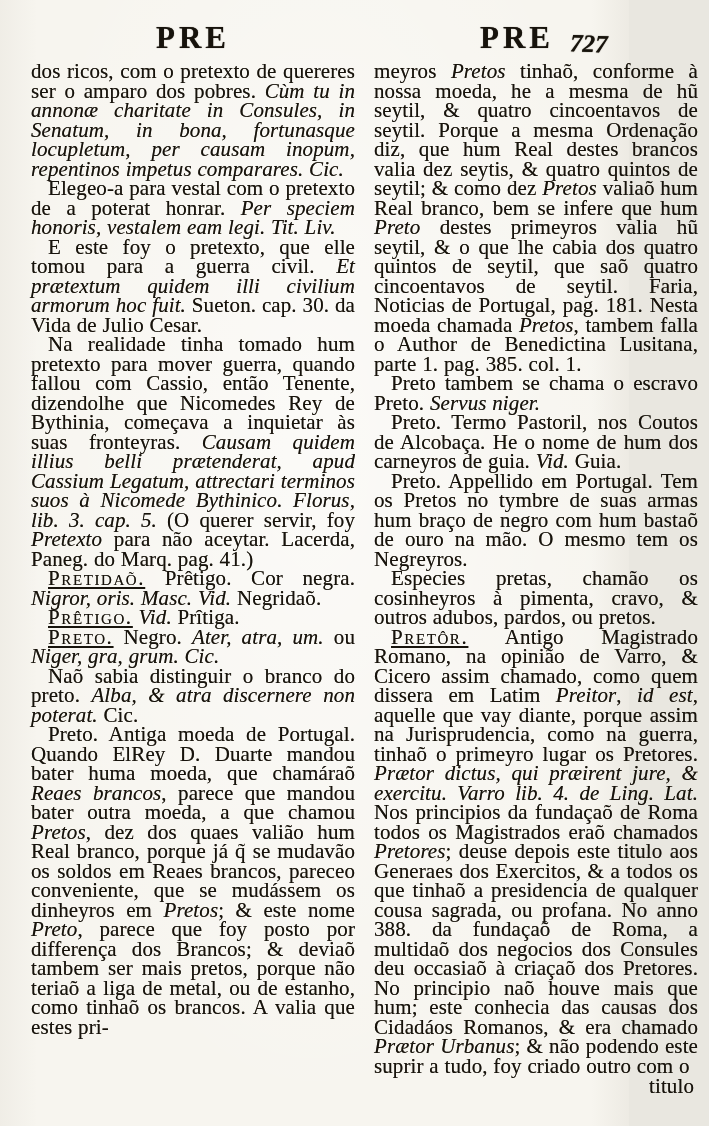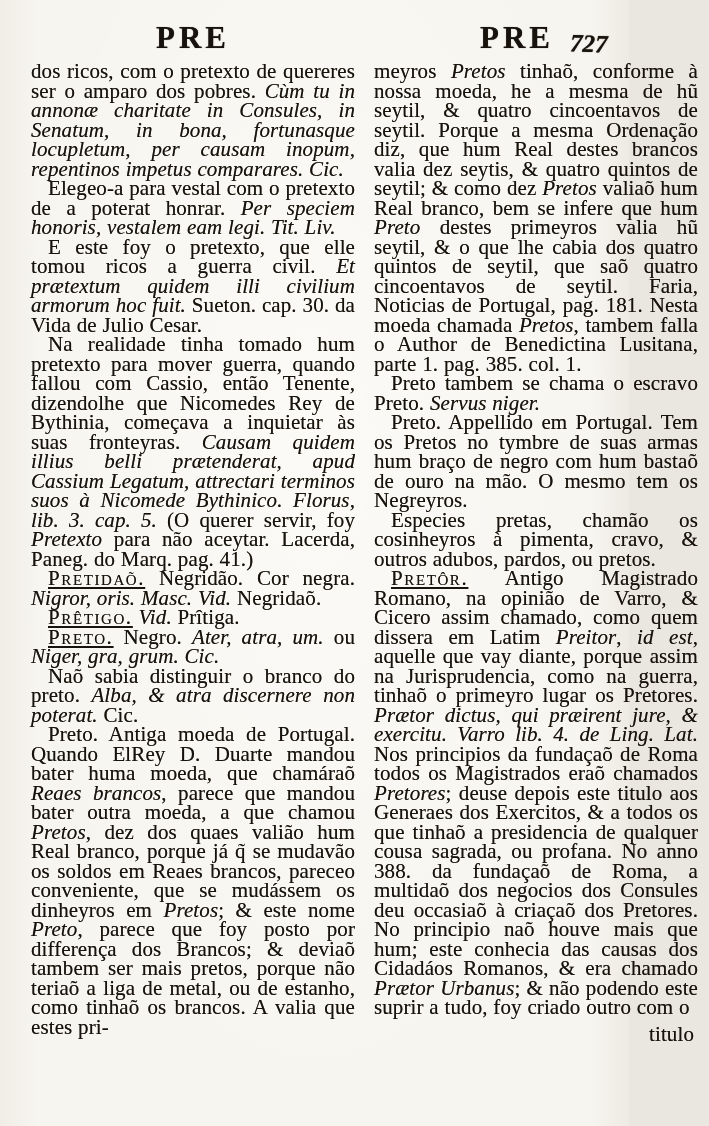--- a/index.html
+++ b/index.html
@@ -35,46 +35,47 @@
     font-size:21px; line-height:19.5px;
     letter-spacing:0.1px; word-spacing:0.4px;
     text-shadow:0 0 0.55px rgba(25,18,5,0.6);
   }
   .col.left  { left:31px; }
   .col.right { left:374px; }
   .para { margin:0; text-indent:17px; }
   .para.noindent { text-indent:0; }
   .it { font-style:italic; }
   .sc { font-variant:small-caps; letter-spacing:1.6px;text-decoration:underline; }
-  .catchword { text-align:right; margin-top:7px; padding-right:4px; }
+  .catchword { text-align:right; margin-top:1px; padding-right:4px; }
 </style>
 </head>
 <body>
 
 <div class="page">
   <div class="running-head left">PRE</div>
   <div class="running-head right">PRE</div>
   <div class="page-number">727</div>
 
   <div class="col left">
       <p class="para noindent"><span>dos ricos, com o pretexto de quereres ser o amparo dos pobres. </span><span class="it">Cùm tu in annonæ charitate in Consules, in Senatum, in bona, fortunasque locupletum, per causam inopum, repentinos impetus comparares. Cic.</span></p>
       <p class="para"><span>Elegeo-a para vestal com o pretexto de a poterat honrar. </span><span class="it">Per speciem honoris, vestalem eam legi. Tit. Liv.</span></p>
-      <p class="para"><span>E este foy o pretexto, que elle tomou ricos a guerra civil. </span><span class="it">Et prætextum quidem illi civilium armorum hoc fuit. </span><span>Sueton. cap. 30. da Vida de Julio Cesar.</span></p>
+      <p class="para"><span>E este foy o pretexto, que elle tomou para a guerra civil. </span><span class="it">Et prætextum quidem illi civilium armorum hoc fuit. </span><span>Sueton. cap. 30. da Vida de Julio Cesar.</span></p>
       <p class="para"><span>Na realidade tinha tomado hum pretexto para mover guerra, quando fallou com Cassio, então Tenente, dizendolhe que Nicomedes Rey de Bythinia, começava a inquietar às suas fronteyras. </span><span class="it">Causam quidem illius belli prætenderat, apud Cassium Legatum, attrectari terminos suos à Nicomede Bythinico. Florus, lib. 3. cap. 5. </span><span>(O querer servir, foy </span><span class="it">Pretexto</span><span> para não aceytar. Lacerda, Paneg. do Marq. pag. 41.)</span></p>
-      <p class="para"><span class="sc">Pretidaõ.</span><span> Negridão. Cor negra. </span><span class="it">Nigror, oris. Masc. Vid.</span><span> Negridaõ.</span></p>
+      <p class="para"><span class="sc">Pretidaõ.</span><span> Prêtigo. Cor negra. </span><span class="it">Nigror, oris. Masc. Vid.</span><span> Negridaõ.</span></p>
       <p class="para"><span class="sc">Prêtigo.</span><span> </span><span class="it">Vid.</span><span> Prîtiga.</span></p>
       <p class="para"><span class="sc">Preto.</span><span> Negro. </span><span class="it">Ater, atra, um.</span><span> ou </span><span class="it">Niger, gra, grum. Cic.</span></p>
       <p class="para"><span>Naõ sabia distinguir o branco do preto. </span><span class="it">Alba, &amp; atra discernere non poterat. </span><span>Cic.</span></p>
       <p class="para"><span>Preto. Antiga moeda de Portugal. Quando ElRey D. Duarte mandou bater huma moeda, que chamáraõ </span><span class="it">Reaes brancos</span><span>, parece que mandou bater outra moeda, a que chamou </span><span class="it">Pretos</span><span>, dez dos quaes valião hum Real branco, porque já q̃ se mudavão os soldos em Reaes brancos, pareceo conveniente, que se mudássem os dinheyros em </span><span class="it">Pretos</span><span>; &amp; este nome </span><span class="it">Preto</span><span>, parece que foy posto por differença dos Brancos; &amp; deviaõ tambem ser mais pretos, porque não teriaõ a liga de metal, ou de estanho, como tinhaõ os brancos. A valia que estes pri-</span></p>
     </div>
 
   <div class="col right">
 
   <p class="para noindent"><span>meyros </span><span class="it">Pretos</span><span> tinhaõ, conforme à nossa moeda, he a mesma de hũ seytil, &amp; quatro cincoentavos de seytil. Porque a mesma Ordenação diz, que hum Real destes brancos valia dez seytis, &amp; quatro quintos de seytil; &amp; como dez </span><span class="it">Pretos</span><span> valiaõ hum Real branco, bem se infere que hum </span><span class="it">Preto</span><span> destes primeyros valia hũ seytil, &amp; o que lhe cabia dos quatro quintos de seytil, que saõ quatro cincoentavos de seytil. Faria, Noticias de Portugal, pag. 181. Nesta moeda chamada </span><span class="it">Pretos</span><span>, tambem falla o Author de Benedictina Lusitana, parte 1. pag. 385. col. 1.</span></p>
       <p class="para"><span>Preto tambem se chama o escravo Preto. </span><span class="it">Servus niger.</span></p>
+      <p class="para"><span>Preto. Termo Pastoril, nos Coutos de Alcobaça. He o nome de hum dos carneyros de guia. </span><span class="it">Vid.</span><span> Guia.</span></p>
       <p class="para"><span>Preto. Appellido em Portugal. Tem os Pretos no tymbre de suas armas hum braço de negro com hum bastaõ de ouro na mão. O mesmo tem os Negreyros.</span></p>
       <p class="para"><span>Especies pretas, chamão os cosinheyros à pimenta, cravo, &amp; outros adubos, pardos, ou pretos.</span></p>
       <p class="para"><span class="sc">Pretôr.</span><span> Antigo Magistrado Romano, na opinião de Varro, &amp; Cicero assim chamado, como quem dissera em Latim </span><span class="it">Preitor</span><span>, </span><span class="it">id est</span><span>, aquelle que vay diante, porque assim na Jurisprudencia, como na guerra, tinhaõ o primeyro lugar os Pretores. </span><span class="it">Prætor dictus, qui præirent jure, &amp; exercitu. Varro lib. 4. de Ling. Lat.</span><span> Nos principios da fundaçaõ de Roma todos os Magistrados eraõ chamados </span><span class="it">Pretores</span><span>; deuse depois este titulo aos Generaes dos Exercitos, &amp; a todos os que tinhaõ a presidencia de qualquer cousa sagrada, ou profana. No anno 388. da fundaçaõ de Roma, a multidaõ dos negocios dos Consules deu occasiaõ à criaçaõ dos Pretores. No principio naõ houve mais que hum; este conhecia das causas dos Cidadáos Romanos, &amp; era chamado </span><span class="it">Prætor Urbanus</span><span>; &amp; não podendo este suprir a tudo, foy criado outro com o</span></p>
       <div class="catchword">titulo</div>
     </div>
 
   <div class="catchword-slot"></div>
 </div>
 
 </body></html>

